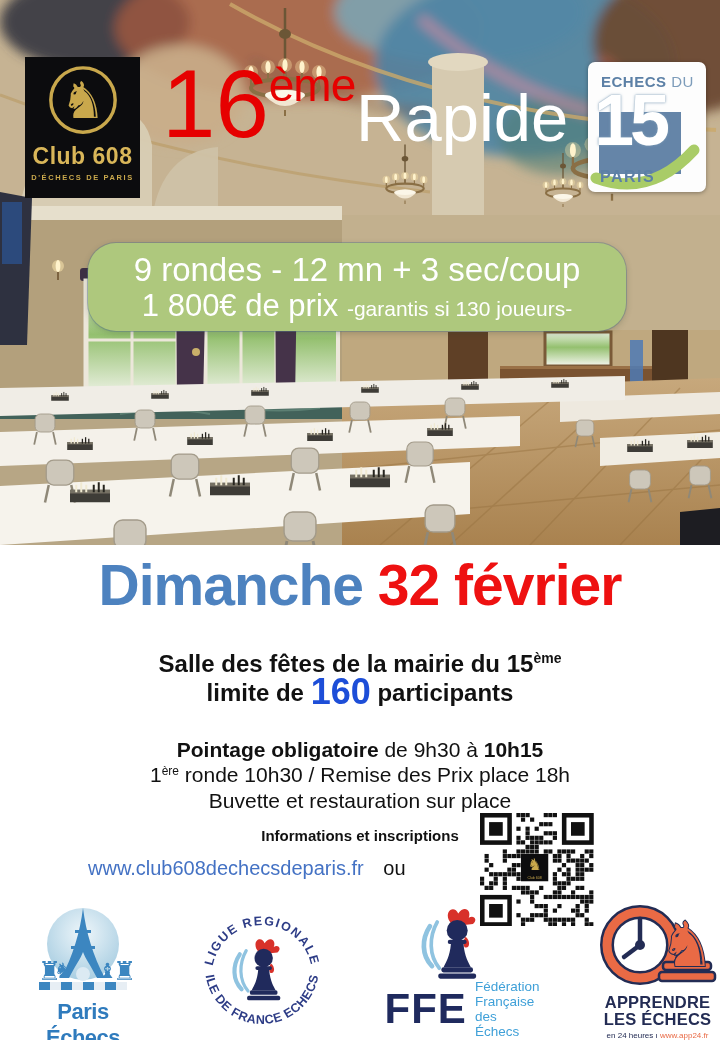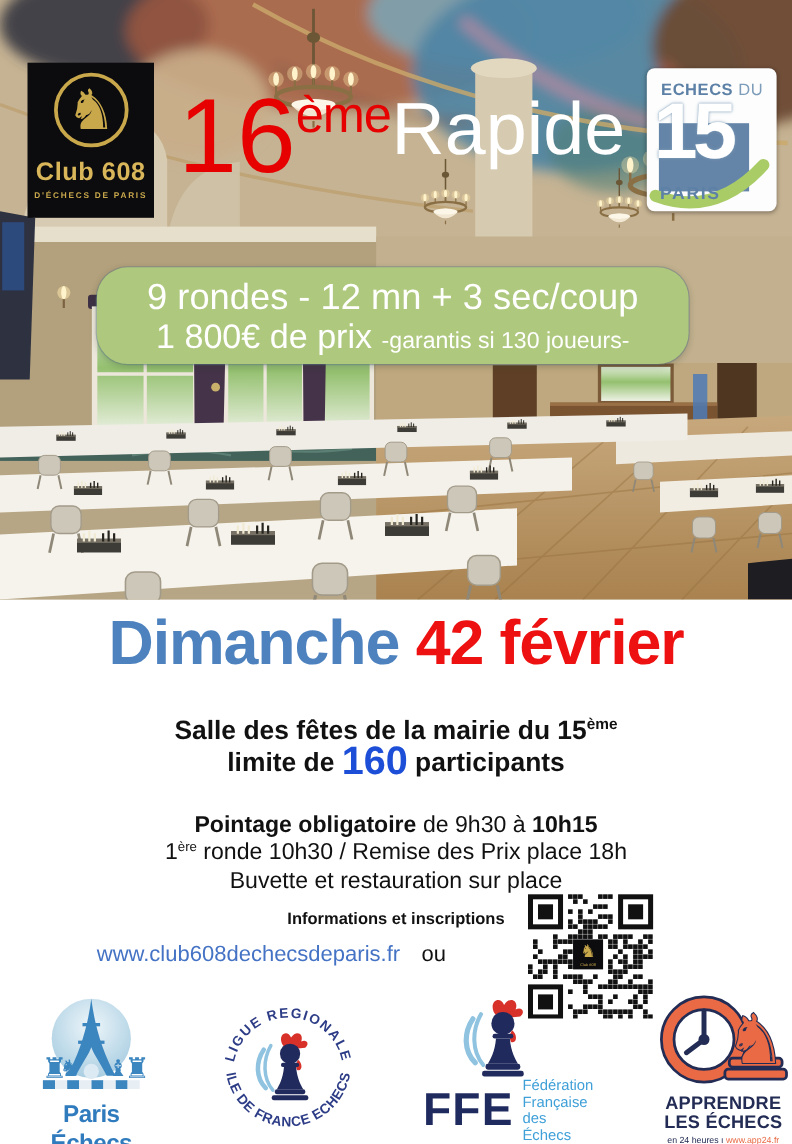--- a/index.html
+++ b/index.html
@@ -11,21 +11,21 @@
   .photo svg.scene { display:block; width:720px; height:545px; }
 
   
   .club-logo { position:absolute; left:25px; top:57px; width:115px; height:141px; background:#0c0c0e;
     display:flex; flex-direction:column; align-items:center; justify-content:flex-start; padding-top:6px; }
   .club-logo .emblem { width:78px; height:78px; }
   .club-logo .name { color:#d9b659; font-size:23px; font-weight:600; letter-spacing:.5px; margin-top:2px; }
   .club-logo .sub { color:#c9a84c; font-size:7.5px; letter-spacing:1.6px; margin-top:3px; font-weight:600; }
 
   
-  .edition { position:absolute; left:162px; top:76px; color:#e60000; font-size:96px; line-height:1; font-weight:400; }
+  .edition { position:absolute; left:162px; top:56px; color:#e60000; font-size:96px; line-height:1; font-weight:400; }
   .edition sup { font-size:46px; vertical-align:36px; letter-spacing:-1px; }
   .event-type { position:absolute; left:356px; top:84px; color:#ffffff; font-size:67px; font-weight:400; line-height:1; }
 
   
   .mairie { position:absolute; left:588px; top:62px; width:118px; height:130px; background:#fdfdfd; border-radius:7px;
     box-shadow:0 1px 4px rgba(0,0,0,.35); overflow:hidden; }
   .mairie .row1 { position:absolute; left:13px; top:11px; font-size:15px; font-weight:700; color:#5c80a6; letter-spacing:.5px; }
   .mairie .row1 .du { font-weight:400; color:#7d9cba; }
   .mairie .square { position:absolute; left:11px; top:50px; width:82px; height:62px; background:#6585a8; }
   .mairie .fifteen { position:absolute; left:6px; top:22px; font-size:72px; font-weight:800; color:#ffffff; line-height:1;
@@ -294,21 +294,21 @@
     </div>
 
     <div class="banner">
       <div class="l1">9 rondes - 12 mn + 3 sec/coup</div>
       <div class="l2"><span>1 800€ de prix</span> <span class="note">-garantis si 130 joueurs-</span></div>
     </div>
   </div>
 
   <div class="headline">
     <span class="day">Dimanche</span>
-    <span class="date">42 février</span>
+    <span class="date">32 février</span>
   </div>
 
   <div class="venue"><span>Salle des fêtes de la mairie du 15</span><sup>ème</sup></div>
 
   <div class="limit">
     <span>limite de</span>
     <span class="num">160</span>
     <span>participants</span>
   </div>
 

